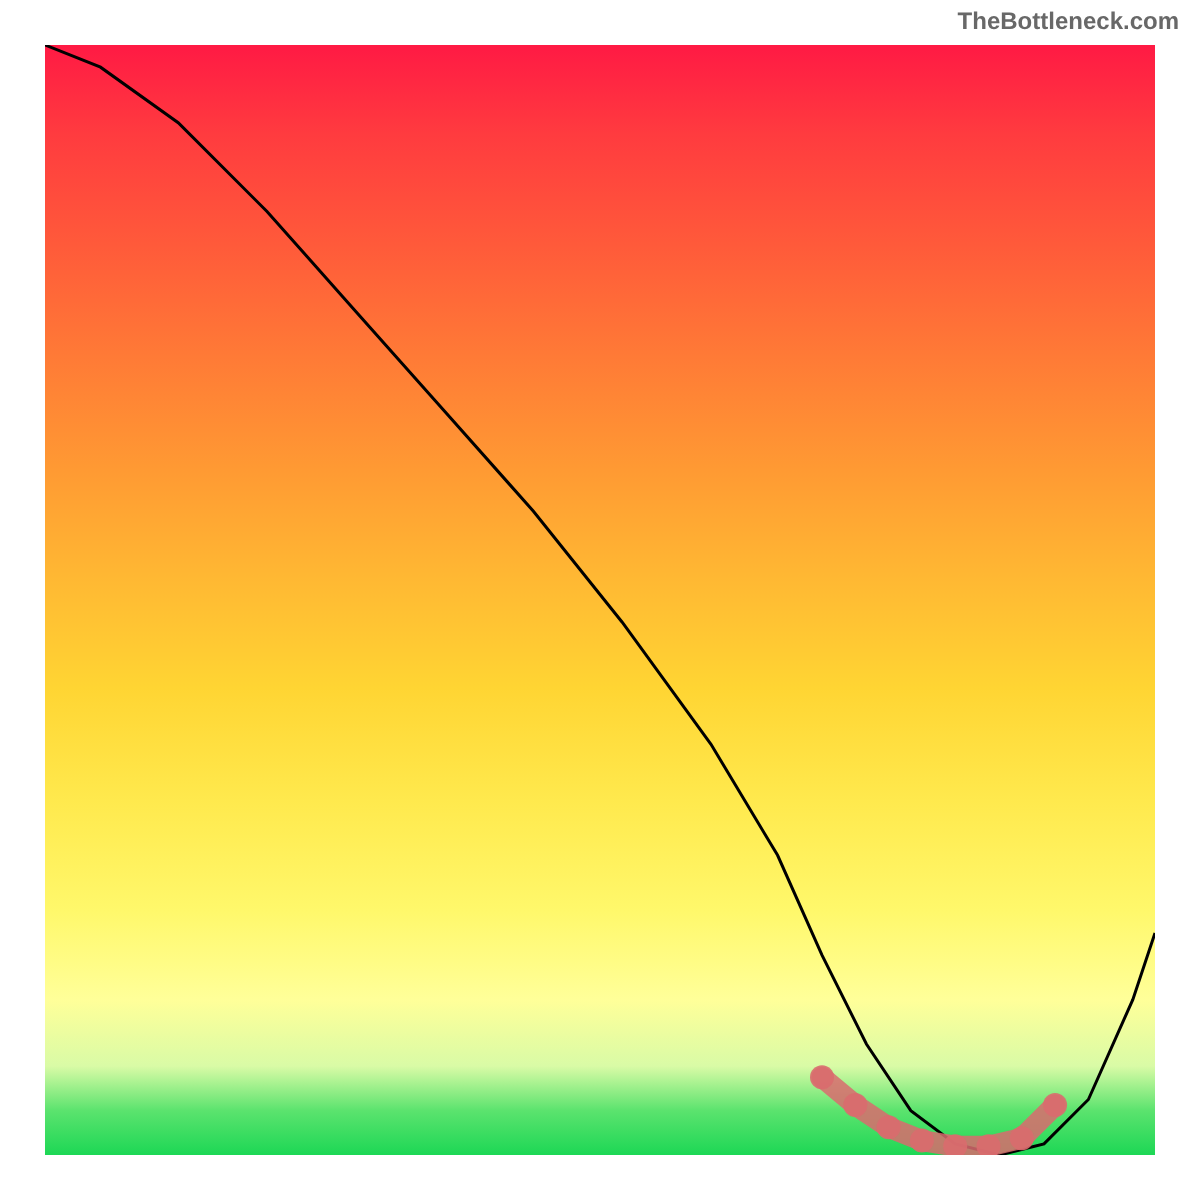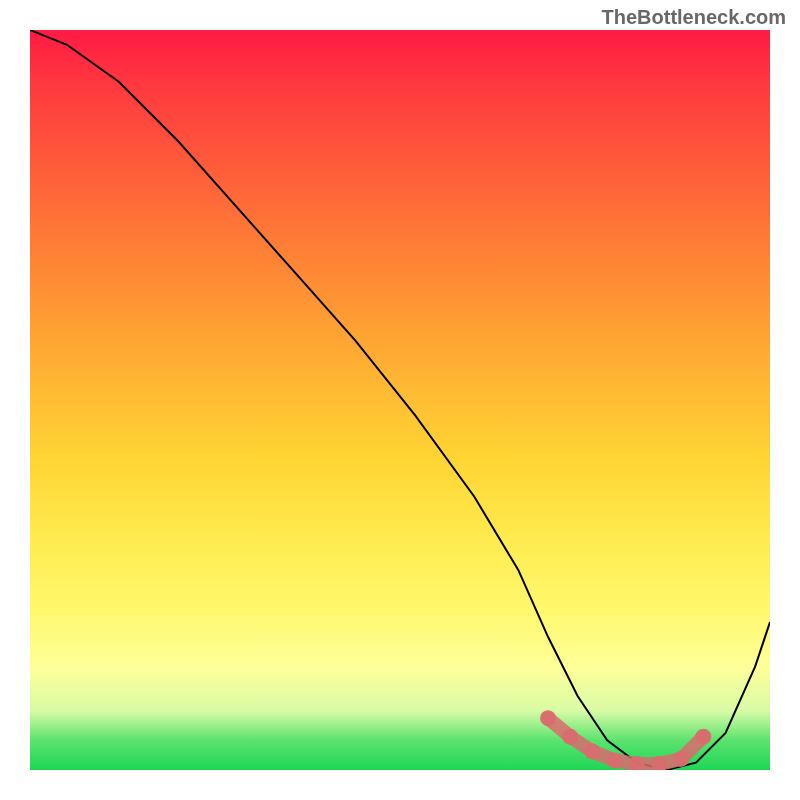--- a/index.html
+++ b/index.html
@@ -13,21 +13,21 @@
   }
   .container {
     width: 800px;
     height: 800px;
     position: relative;
   }
   .watermark {
     position: absolute;
     top: 6px;
     right: 14px;
-    font-size: 20px;
+    font-size: 16px;
     font-weight: bold;
     color: #686868;
     z-index: 10;
   }
   .plot-area {
     position: absolute;
     left: 30px;
     top: 30px;
     width: 740px;
     height: 740px;

